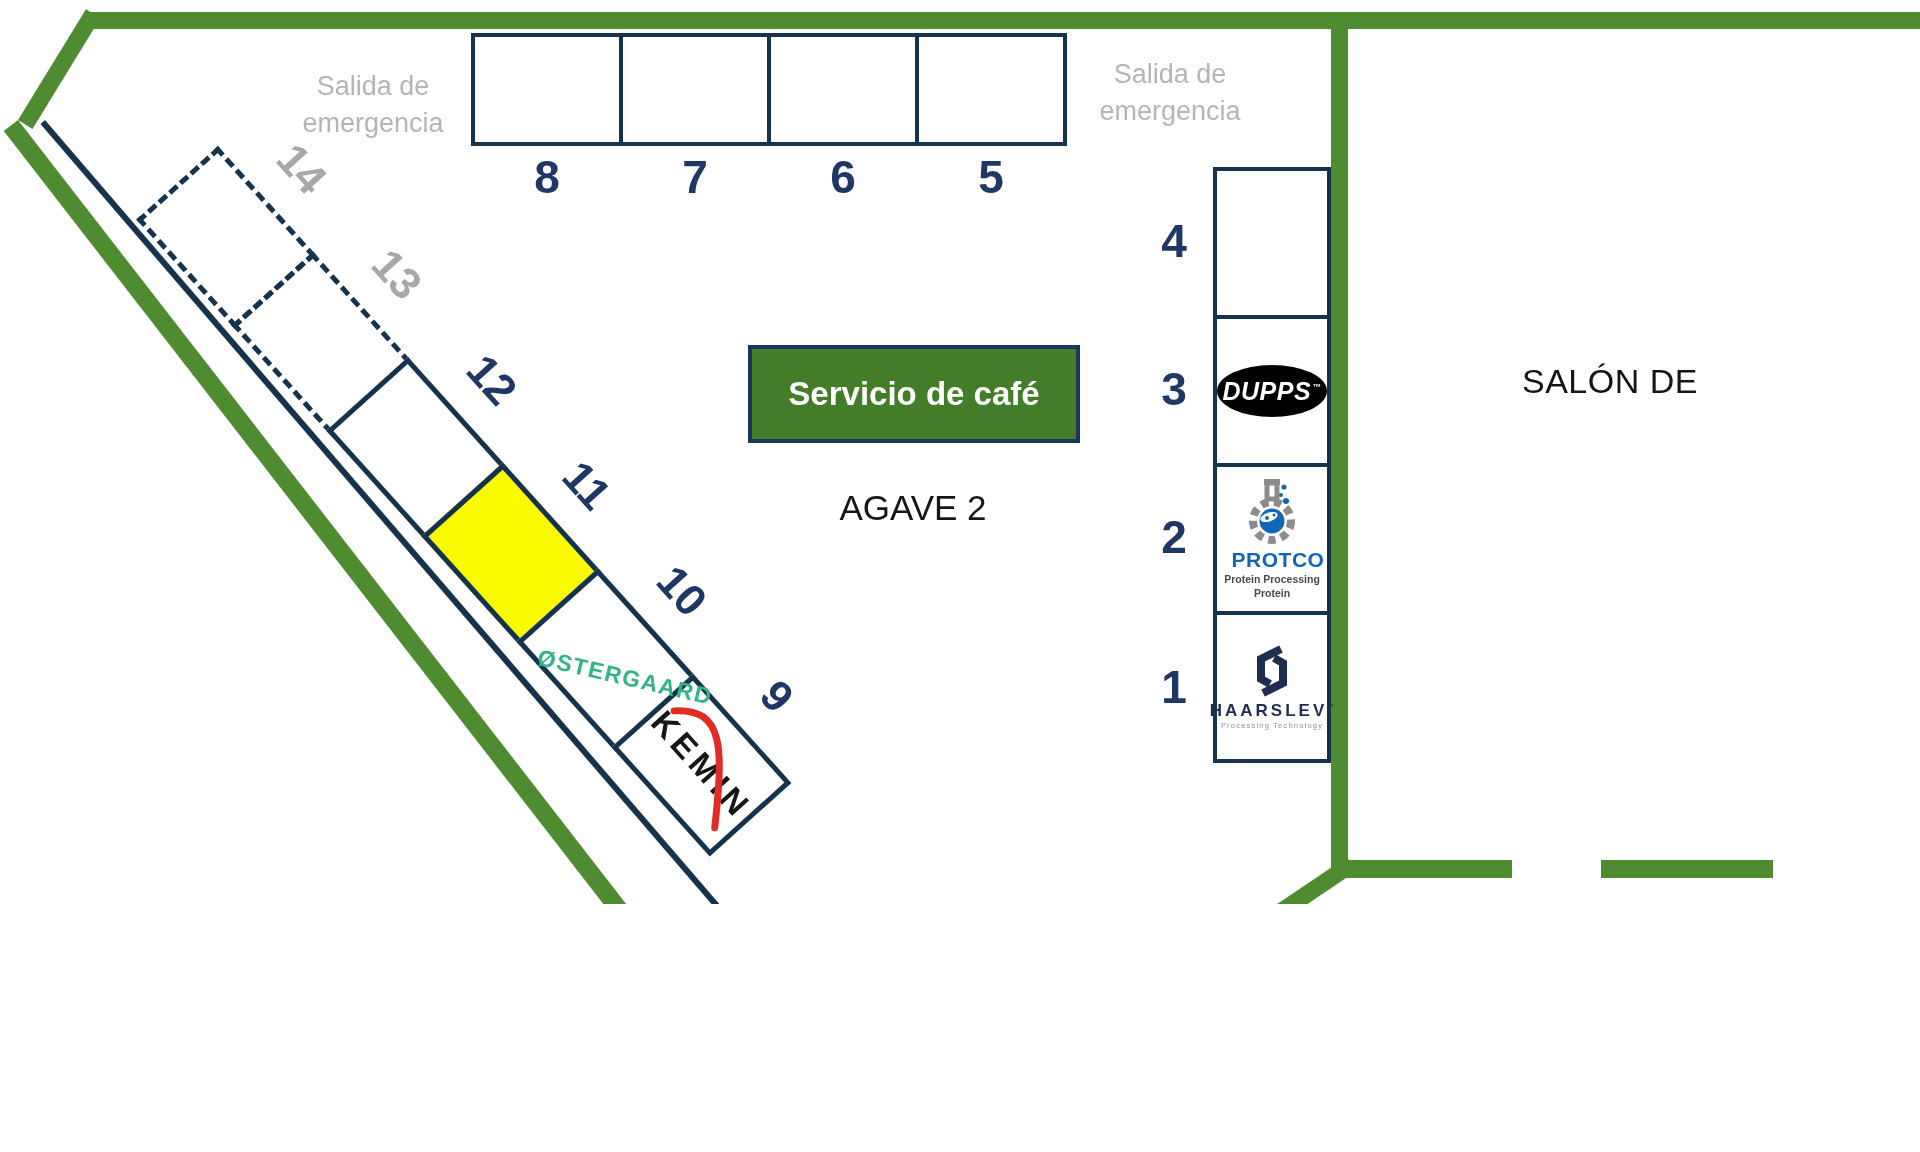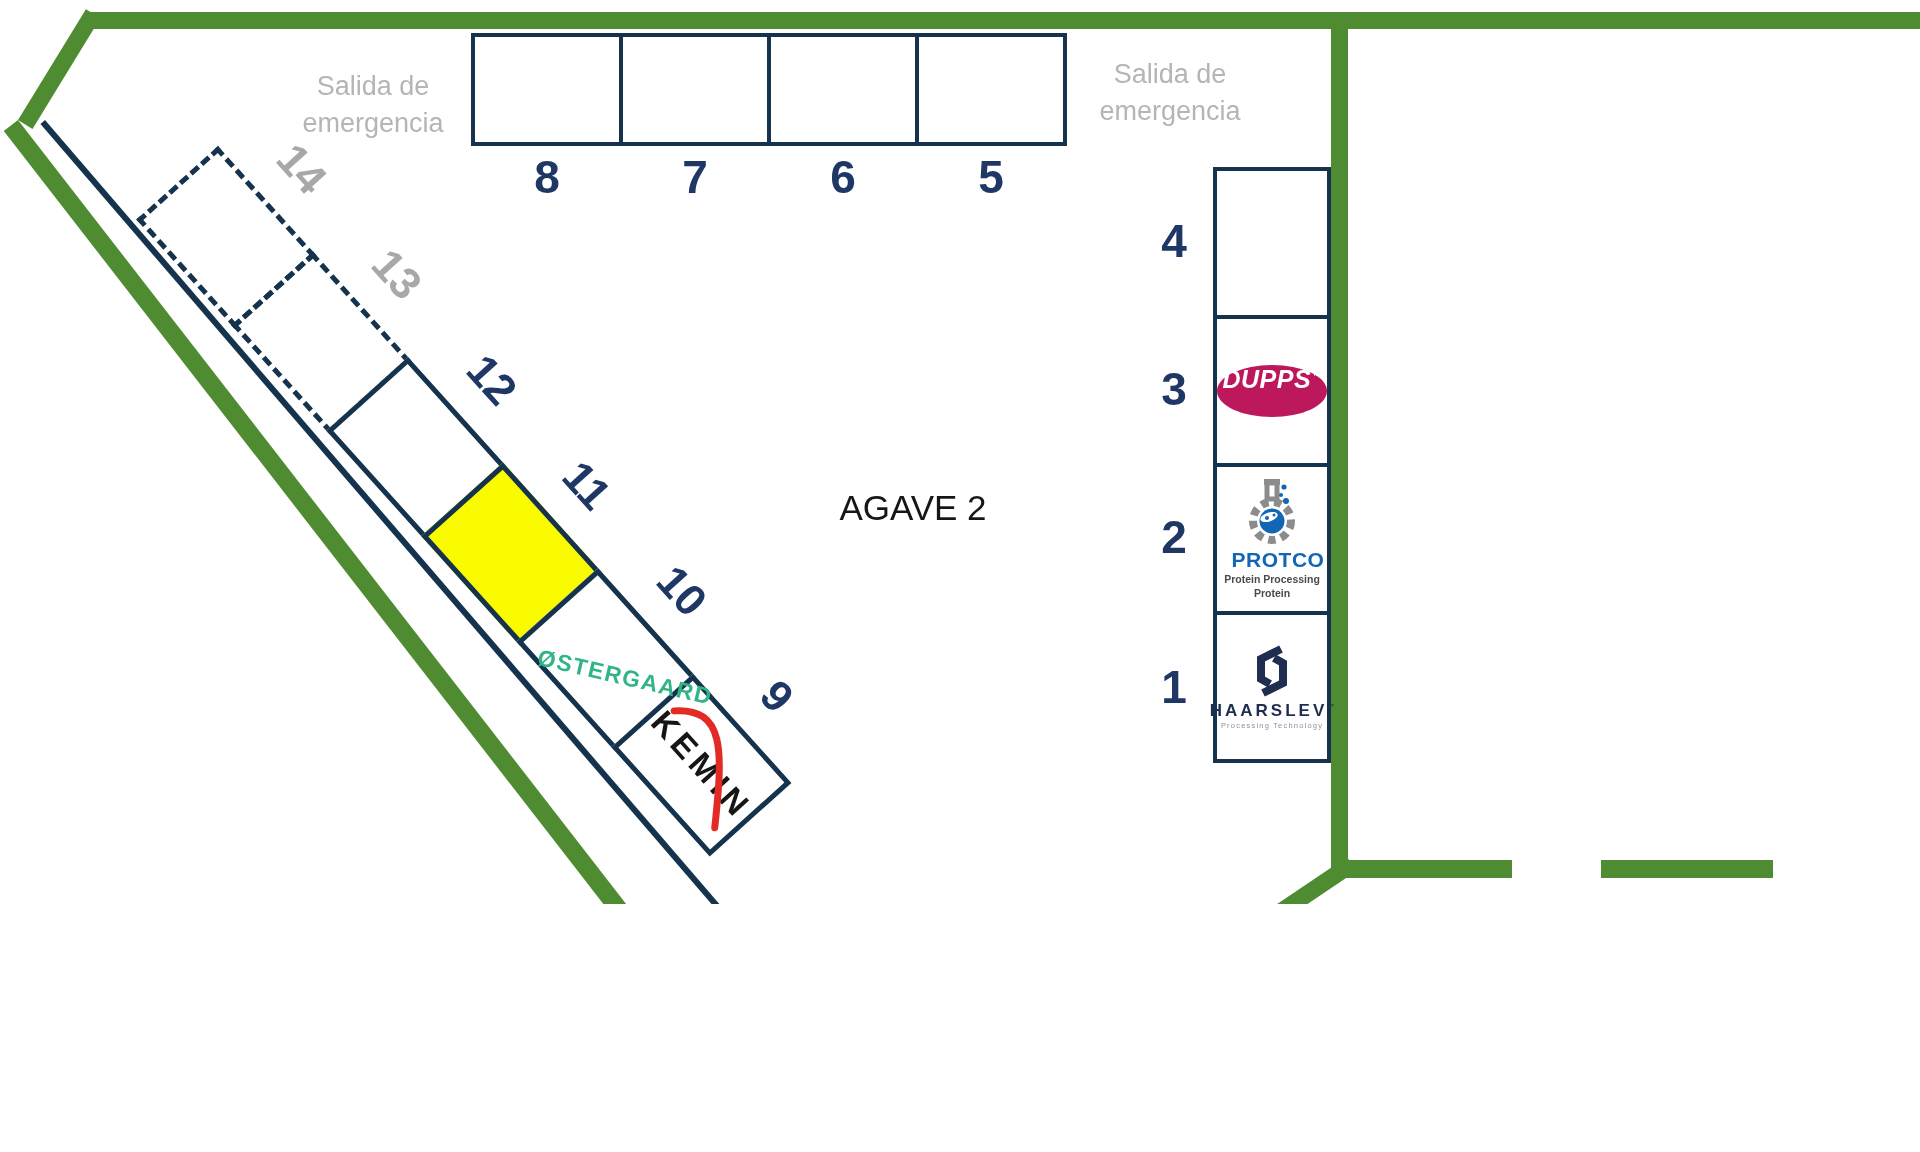--- a/index.html
+++ b/index.html
@@ -58,22 +58,22 @@
   .dnum{position:absolute;top:-72px;width:130px;text-align:center;font-size:44px;font-weight:700;color:#1f3765;}
   .dnum.muted{color:#a8a8a8;}
   .kemin-wrap{position:absolute;inset:0;display:flex;align-items:center;justify-content:center;}
   .kemin-text{font-size:33px;font-weight:700;letter-spacing:5px;color:#161616;}
   .kemin-swoosh{position:absolute;left:0;top:0;}
   .oestergaard{position:absolute;left:518px;top:664px;width:214px;text-align:center;
                transform:rotate(13deg);color:#31b587;font-size:23px;font-weight:700;
                letter-spacing:1.5px;z-index:4;}
 
   
-  .dupps{width:112px;height:52px;background:#be185d;border-radius:50%;display:flex;
-         justify-content:center;}
+  .dupps{width:112px;height:52px;background:#000000;border-radius:50%;display:flex;
+         align-items:center;justify-content:center;}
   .dupps span{color:#fff;font-size:25px;font-weight:700;font-style:italic;letter-spacing:.5px;}
   .dupps sup{font-size:9px;margin-left:1px;color:#fff;}
   .logo-stack{display:flex;flex-direction:column;align-items:center;}
   .protco-name{color:#1266b5;font-size:21px;font-weight:700;letter-spacing:.5px;margin-top:3px;padding-left:12px;}
   .protco-tag{color:#4a4a4a;font-size:10.5px;font-weight:700;line-height:14px;text-align:center;}
   .haarslev-name{color:#1e2d50;font-size:17px;font-weight:700;letter-spacing:3px;margin-top:4px;}
   .haarslev-name sup{font-size:7px;letter-spacing:0;}
   .haarslev-tag{color:#8a93a6;font-size:7.5px;letter-spacing:1.2px;margin-top:0;}
 </style>
 </head>
@@ -152,22 +152,26 @@
       <div class="haarslev-name"><span>HAARSLEV</span><sup>™</sup></div>
       <div class="haarslev-tag">Processing Technology</div>
     </div>
   </div>
 
   <div class="rnum" style="top:214px">4</div>
   <div class="rnum" style="top:362px">3</div>
   <div class="rnum" style="top:510px">2</div>
   <div class="rnum" style="top:660px">1</div>
 
+  <div class="coffee-box">
+    <span>Servicio de café</span>
+  </div>
   <div class="hall-label">AGAVE 2</div>
   <div class="conf-label">
+    <div>SALÓN DE</div>
   </div>
 
   <div id="diag-strip">
     <div class="dbooth dashed" style="left:0"></div>
     <div class="dbooth dashed" style="left:142px"></div>
     <div class="dbooth" style="left:284px"></div>
     <div class="dbooth highlight" style="left:426px"></div>
     <div class="dbooth" style="left:568px"></div>
     <div class="dbooth" style="left:710px">
       <div class="kemin-wrap">

